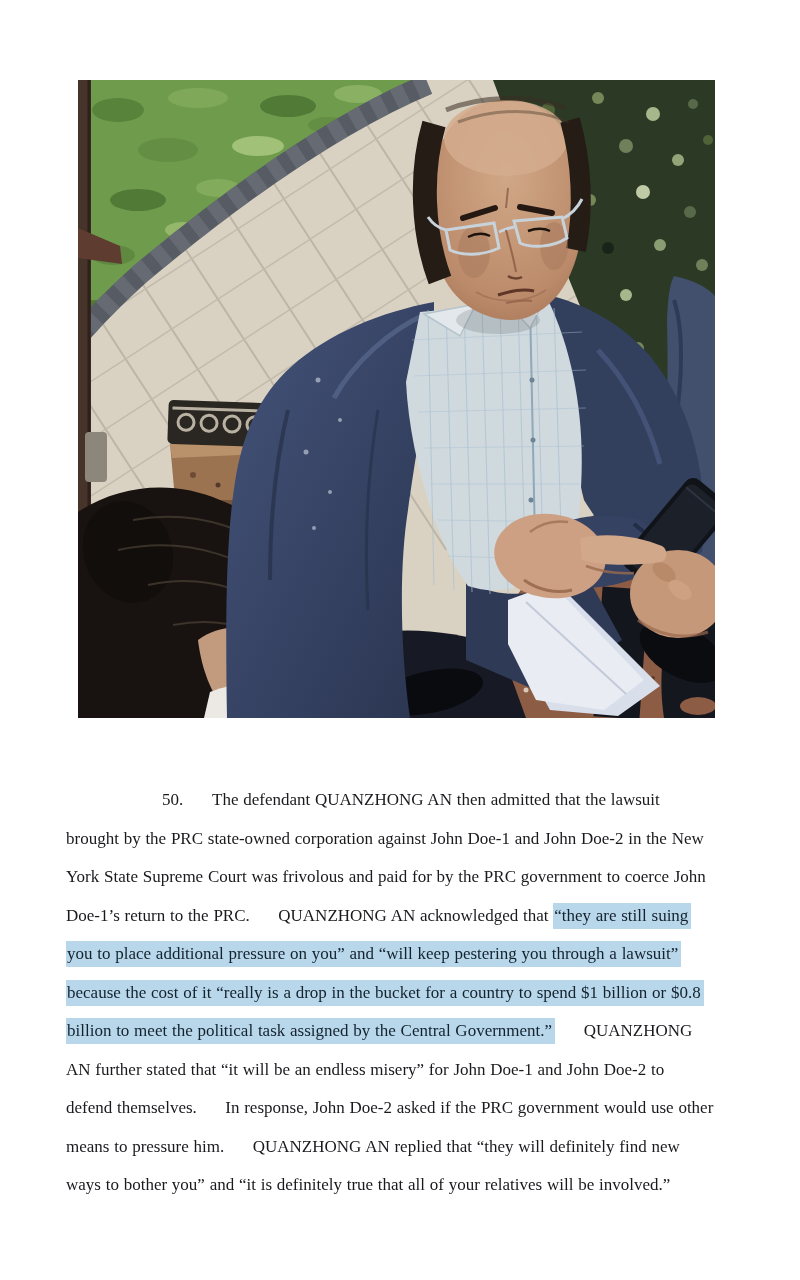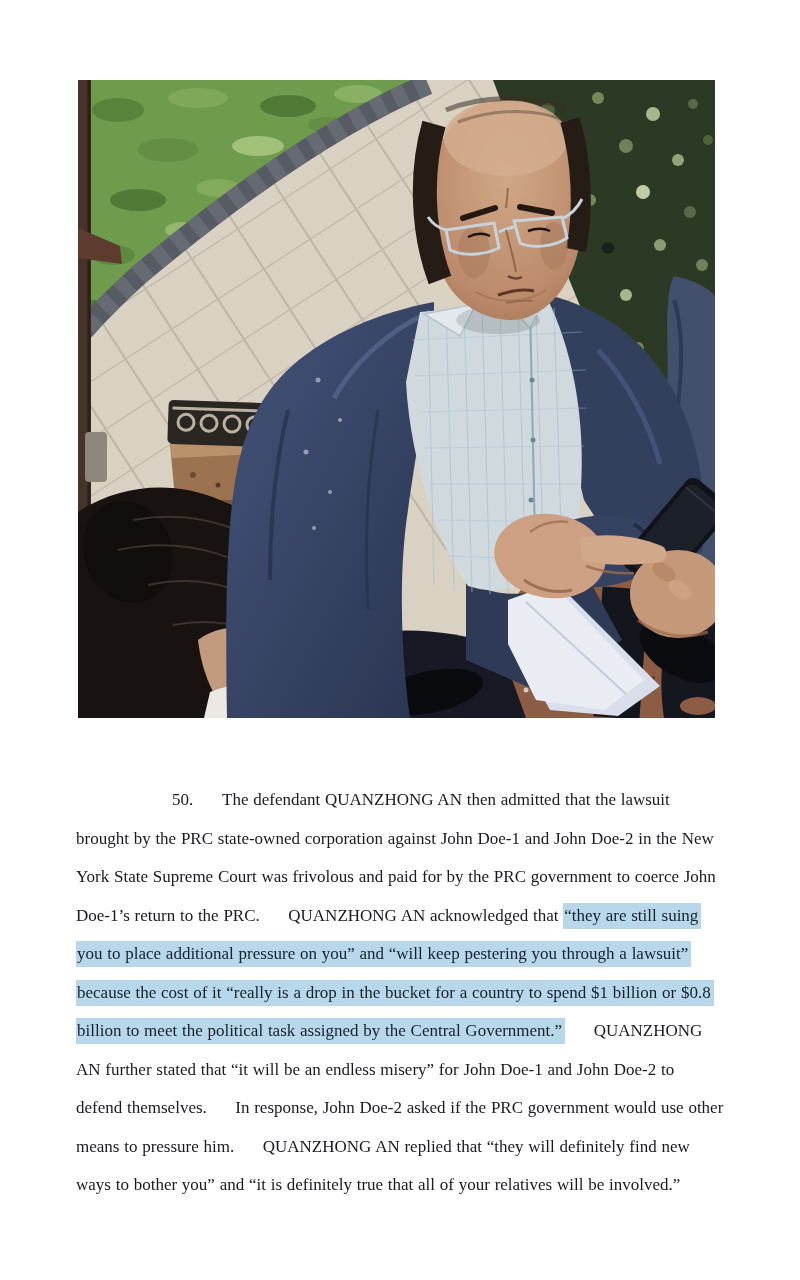--- a/index.html
+++ b/index.html
@@ -10,21 +10,21 @@
     position:relative;
     overflow:hidden;
   }
   .page{position:absolute;inset:0;background:#ffffff;}
   .photo{
     position:absolute;left:78px;top:80px;width:637px;height:638px;margin:0;
     line-height:0;
   }
   .photo svg{display:block;width:637px;height:638px;}
   .para{
-    position:absolute;left:76px;top:781px;width:648px;margin:0;
+    position:absolute;left:66px;top:781px;width:648px;margin:0;
     font-size:17px;line-height:38.5px;color:#1a1a1e;
     text-indent:96px;text-align:left;
     word-spacing:0.5px;
   }
   .pnum{display:inline-block;width:50px;text-indent:0;}
   .hl{
     background:var(--hl,#b8d7ea);
     color:#14222e;
     padding:3px 3px 4px 1px;
     -webkit-box-decoration-break:clone;

